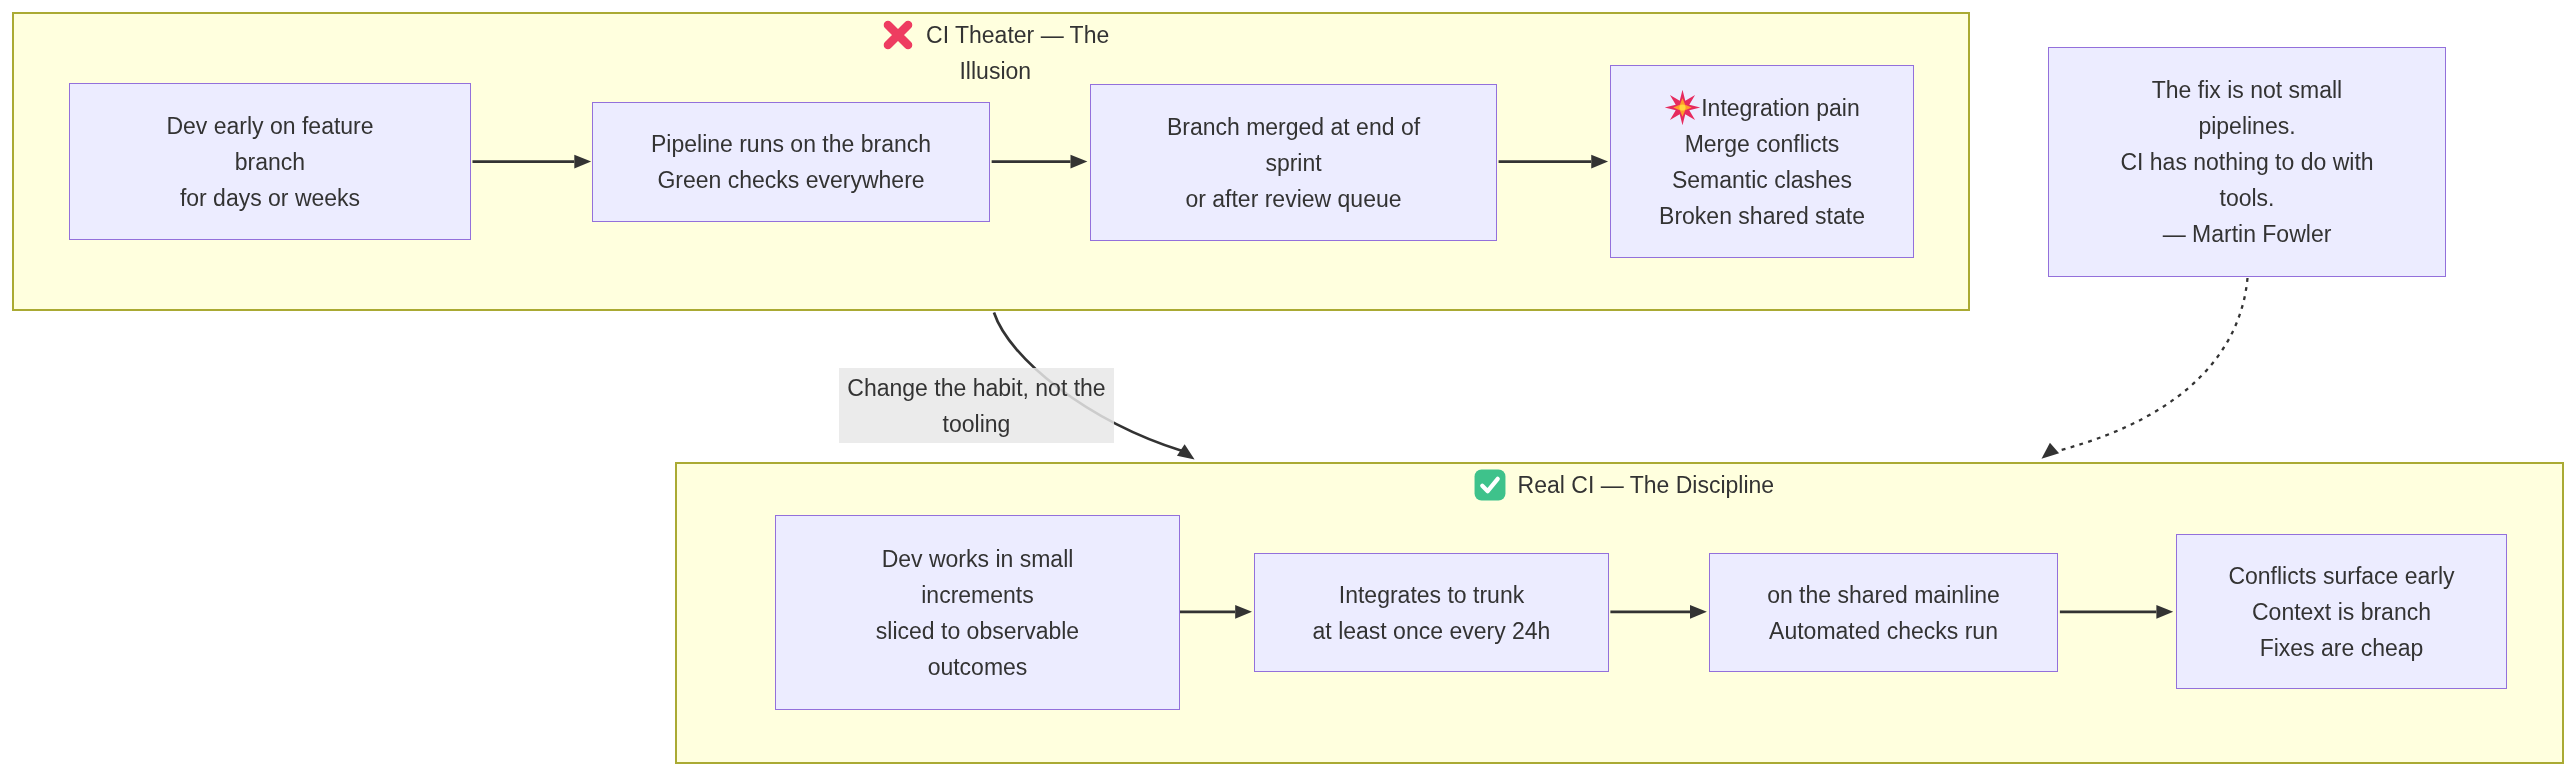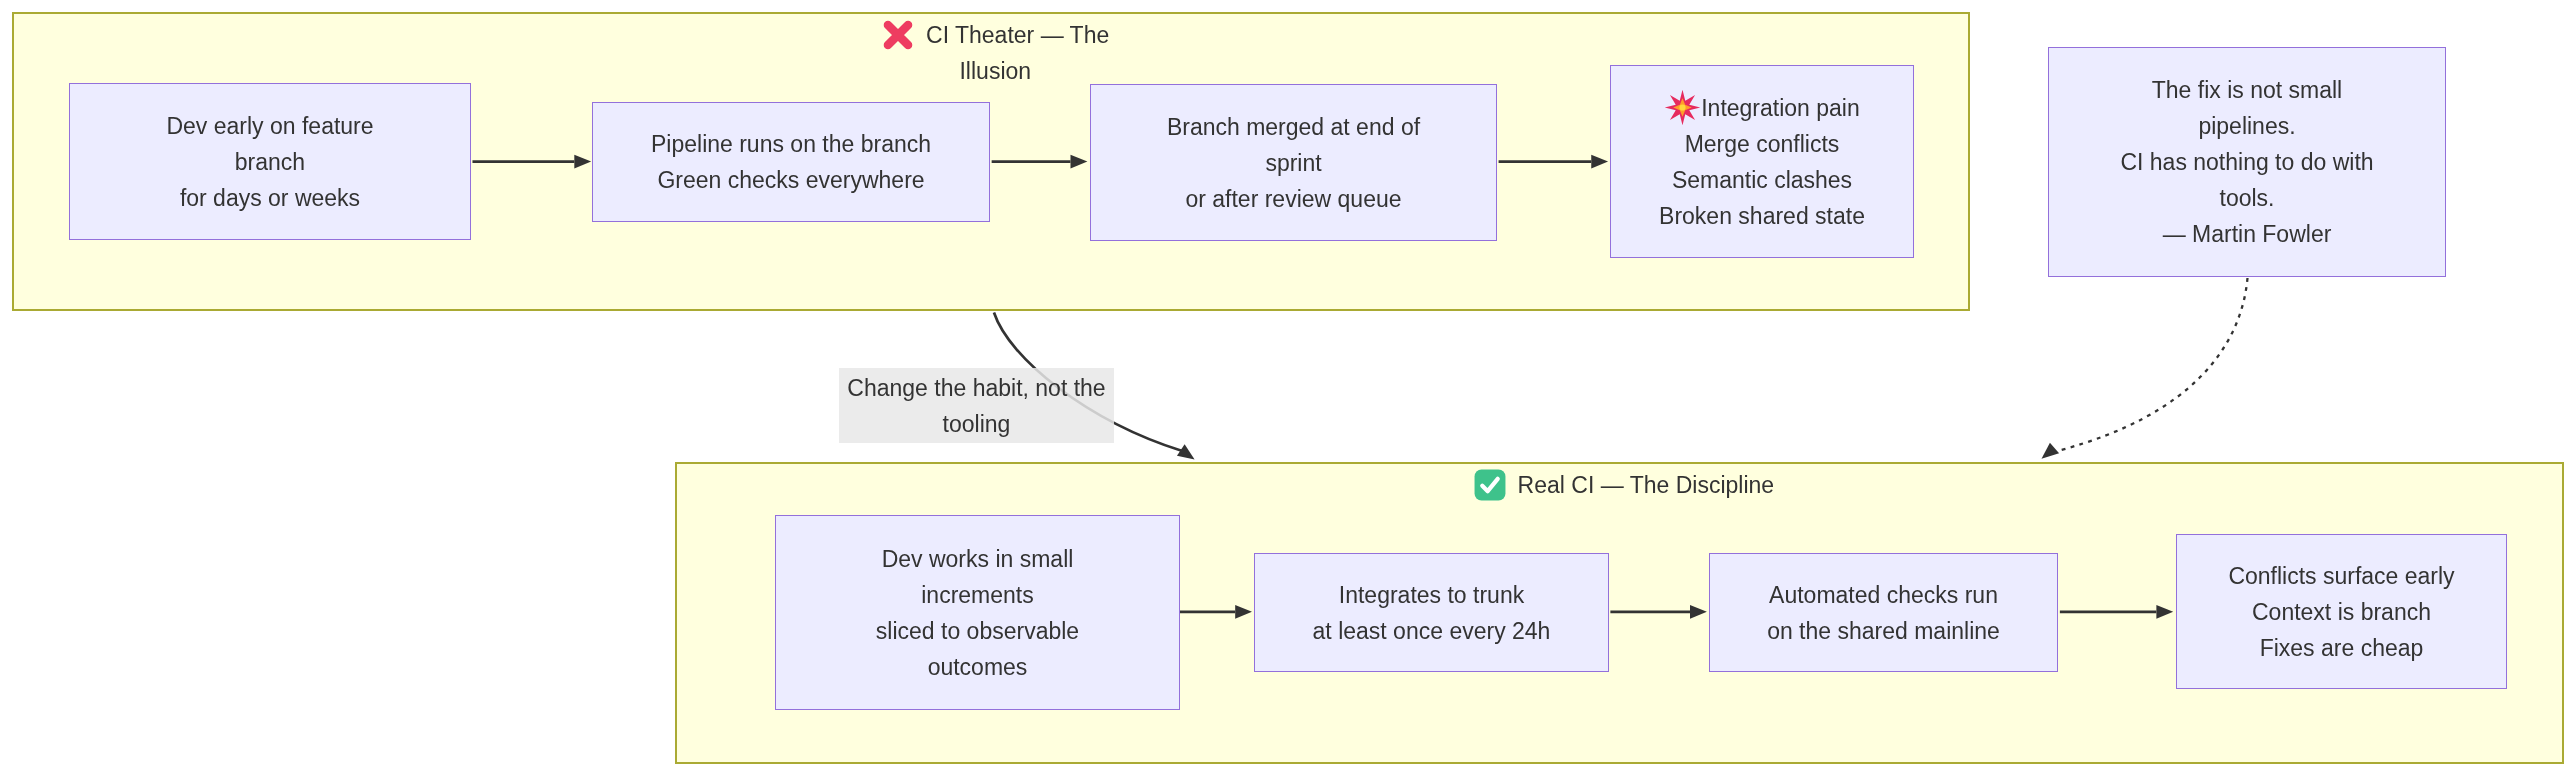--- a/index.html
+++ b/index.html
@@ -164,22 +164,22 @@
   <div class="nl">sliced to observable</div>
   <div class="nl">outcomes</div>
 </div>
 
 <div class="node" style="left:1254px;top:553px;width:355px;height:119px">
   <div class="nl">Integrates to trunk</div>
   <div class="nl">at least once every 24h</div>
 </div>
 
 <div class="node" style="left:1709px;top:553px;width:349px;height:119px">
+  <div class="nl">on the shared mainline</div>
   <div class="nl">Automated checks run</div>
-  <div class="nl">on the shared mainline</div>
 </div>
 
 <div class="node" style="left:2176px;top:534px;width:331px;height:155px">
   <div class="nl">Conflicts surface early</div>
   <div class="nl">Context is branch</div>
   <div class="nl">Fixes are cheap</div>
 </div>
 
 
 </body></html>

